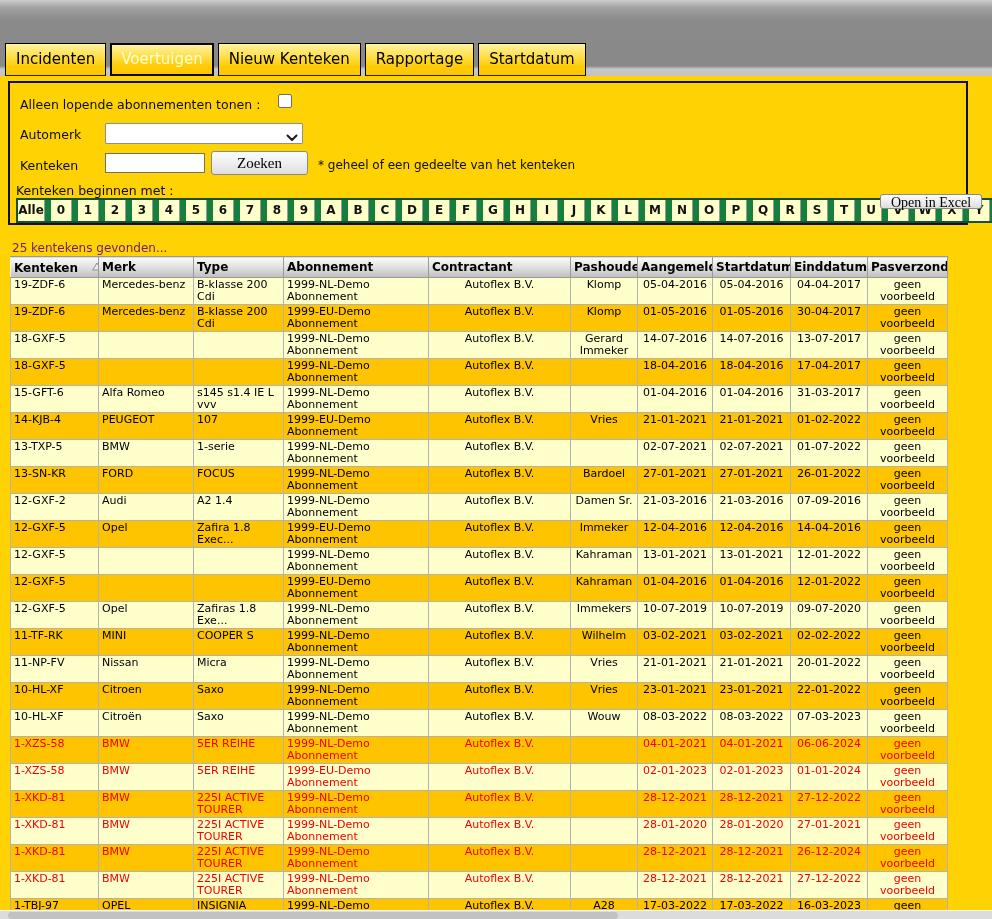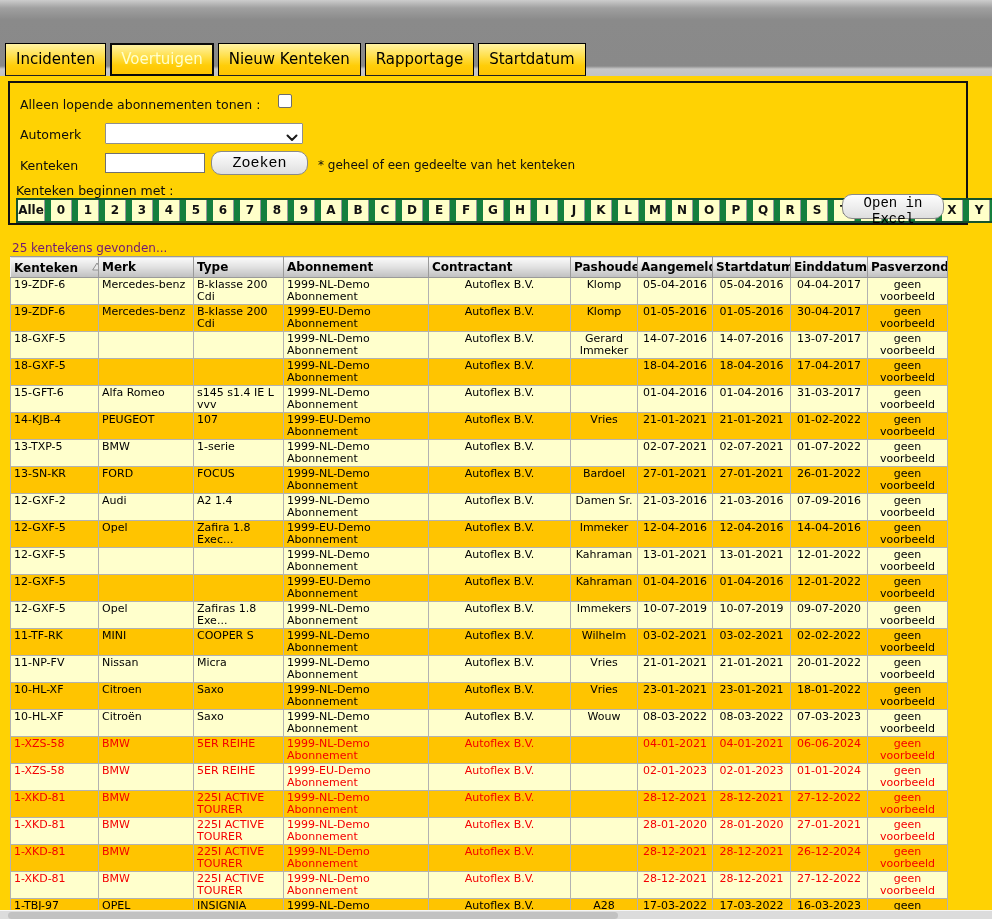--- a/index.html
+++ b/index.html
@@ -25,32 +25,32 @@
         accent-color:#fff; background:#fff; border:1px solid #6d6d6d; border-radius:2px; appearance:none; cursor:pointer; }
   .lbl-automerk { top:44px; left:10px; }
   .select-wrap { position:absolute; top:39px; left:95px; width:198px; height:21px; }
   .select-wrap select { width:100%; height:100%; appearance:none; border:1px solid #8f8f8f; border-radius:1px;
         background:#fff; font-size:12px; padding:0 20px 0 4px; cursor:pointer; }
   .select-wrap .chev { position:absolute; right:5px; top:5px; pointer-events:none; }
   .lbl-kenteken { top:75px; left:10px; }
   .kenteken-input { position:absolute; top:70px; left:95px; width:100px; height:20px;
         border:1px solid #707070; background:#fff; font-size:12px; padding:0 3px; }
   .btn { background:linear-gradient(180deg,#fdfdfd 0%,#ededed 55%,#dedede 100%);
-         border:1px solid #8a8a8a; border-radius:10px; color:#000; cursor:pointer;
-         font-family:Liberation Mono, monospace; }
+         border:1px solid #8a8a8a; border-radius:3px; color:#000; cursor:pointer;
+         font-family:Liberation Serif, serif; }
   .btn-zoeken { position:absolute; top:68px; left:201px; width:97px; height:24px; font-size:15px; }
   .hint { top:75px; left:308px; font-size:12px; }
   .lbl-begins { top:100px; left:6px; }
   .letters { position:absolute; top:115px; left:6px; display:flex; border:2px solid #14532d; background:#15803d;gap:6px; }
   .letter-cell { width:21px; text-align:center; font-size:12px; font-weight:bold; color:#111;
                  padding:3px 0 4px; background:#ffffc9; border-right:1px solid #9a9a9a; cursor:pointer; }
   .letter-cell:not(:first-child){ border-left:1px solid #fefdе8; }
   .letter-cell.alle { width:27px; }
   .letter-cell.geen { width:34px; font-weight:normal; font-size:11.5px; border-right:none; }
-  .btn-excel { position:absolute; top:111px; left:832px; width:102px; height:25px; font-size:14px; }
+  .btn-excel { position:absolute; top:111px; left:870px; width:102px; height:15px; font-size:14px; }
 
   
   .count-text { position:absolute; top:241px; left:12px; font-size:12px; color:#701a75; }
   table.grid { position:absolute; top:256px; left:10px; width:937px; border-collapse:collapse;
                table-layout:fixed; font-size:11px; border:1px solid #4f4f4f; }
   .grid thead th { background:linear-gradient(180deg,#fbfbfb 0%,#e3e3e3 45%,#bfbfbf 100%);
                border:1px solid #9a9a9a; border-left:1px solid #f2f2f2; font-size:12px; font-weight:bold;
                height:21px; padding:1px 3px; color:#000; text-align:left; cursor:pointer; white-space:nowrap; overflow:hidden; }
   .grid thead th:first-child { text-align:left; }
   .grid td { border:1px solid #b2b2b2; height:25px; padding:1px 3px 2px; vertical-align:top;
@@ -358,21 +358,21 @@
         </tr>
         <tr class="orange">
           <td>10-HL-XF</td>
           <td>Citroen</td>
           <td>Saxo</td>
           <td>1999-NL-Demo Abonnement</td>
           <td>Autoflex B.V.</td>
           <td>Vries</td>
           <td>23-01-2021</td>
           <td>23-01-2021</td>
-          <td>18-01-2022</td>
+          <td>22-01-2022</td>
           <td>geen voorbeeld</td>
         </tr>
         <tr class="light">
           <td>10-HL-XF</td>
           <td>Citroën</td>
           <td>Saxo</td>
           <td>1999-NL-Demo Abonnement</td>
           <td>Autoflex B.V.</td>
           <td>Wouw</td>
           <td>08-03-2022</td>

